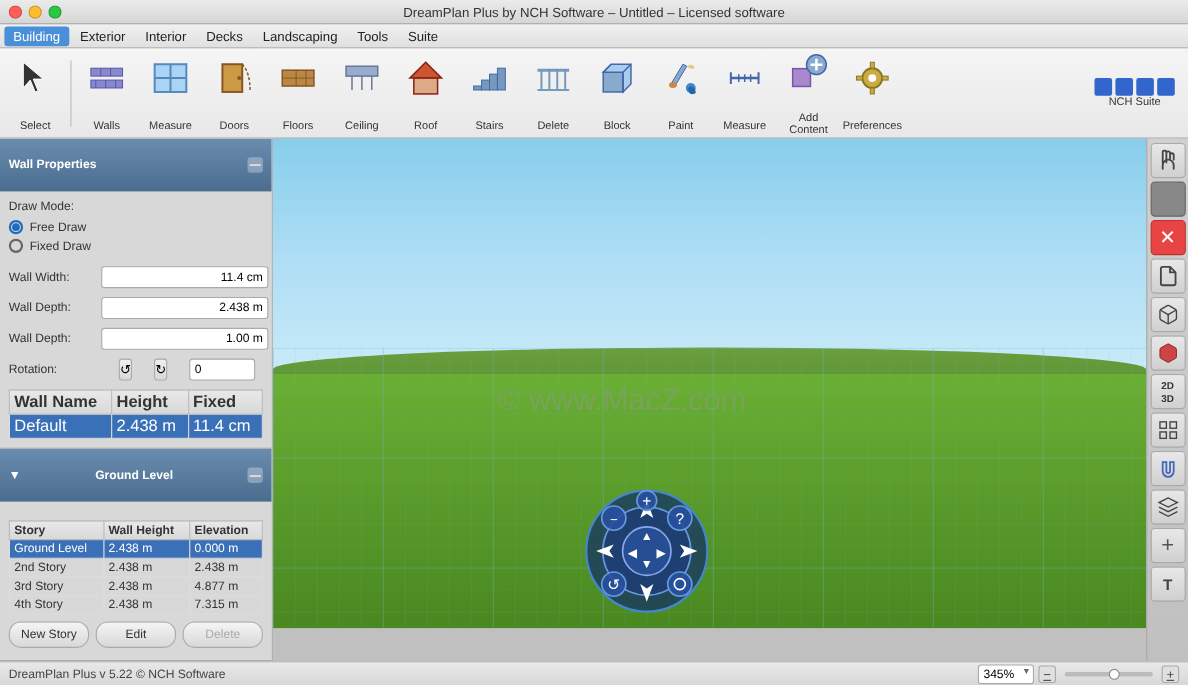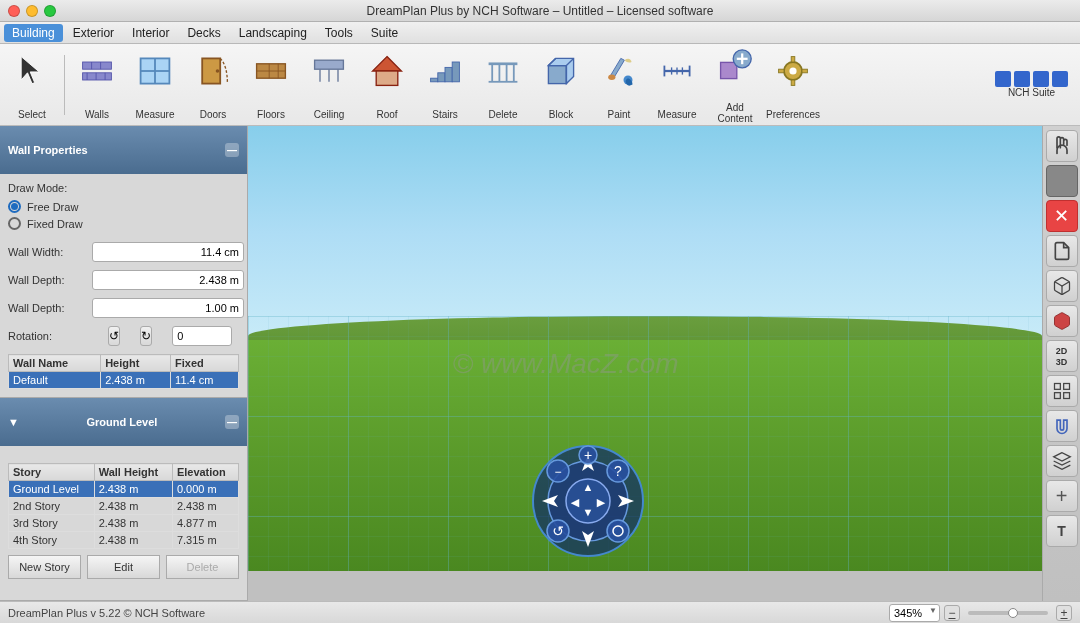--- a/index.html
+++ b/index.html
@@ -176,21 +176,21 @@
       background: white;
       border: 1px solid #aaa;
       border-radius: 3px;
       padding: 0 4px;
       font-size: 11px;
     }
     .rot-spin { display: flex; flex-direction: column; }
     .rot-spin-btn { width: 14px; height: 10px; background: #e0e0e0; border: 1px solid #aaa; font-size: 8px; display: flex; align-items: center; justify-content: center; cursor: pointer; }
 
     
-    .wall-table { width: 100%; border-collapse: collapse; font-size: 11px; }
+    .wall-table { width: 100%; border-collapse: collapse; font-size: 15px; }
     .wall-table th {
       background: linear-gradient(to bottom, #e8e8e8, #d8d8d8);
       padding: 2px 4px;
       text-align: left;
       border: 1px solid #bbb;
       color: #333;
     }
     .wall-table td {
       padding: 2px 4px;
       border: 1px solid #ddd;
@@ -217,21 +217,21 @@
     .panel-buttons {
       display: flex;
       gap: 6px;
       padding: 6px 8px;
     }
     .panel-btn {
       flex: 1;
       height: 24px;
       background: linear-gradient(to bottom, #f5f5f5, #d8d8d8);
       border: 1px solid #aaa;
-      border-radius: 0;
+      border-radius: 11px;
       font-size: 11px;
       color: #333;
       cursor: pointer;
       display: flex; align-items: center; justify-content: center;
     }
     .panel-btn:disabled, .panel-btn.disabled { color: #aaa; cursor: default; }
 
     
     #viewport {
       flex: 1;
@@ -272,21 +272,20 @@
     .grid-svg { width: 100%; height: 100%; }
 
     
     .watermark {
       position: absolute;
       top: 50%;
       left: 40%;
       transform: translate(-50%, -50%);
       font-size: 28px;
       color: rgba(150,150,150,0.4);
-      font-style: italic;
       white-space: nowrap;
       pointer-events: none;
     }
 
     
     .nav-compass {
       position: absolute;
       bottom: 40px;
       left: 280px;
       width: 120px;

